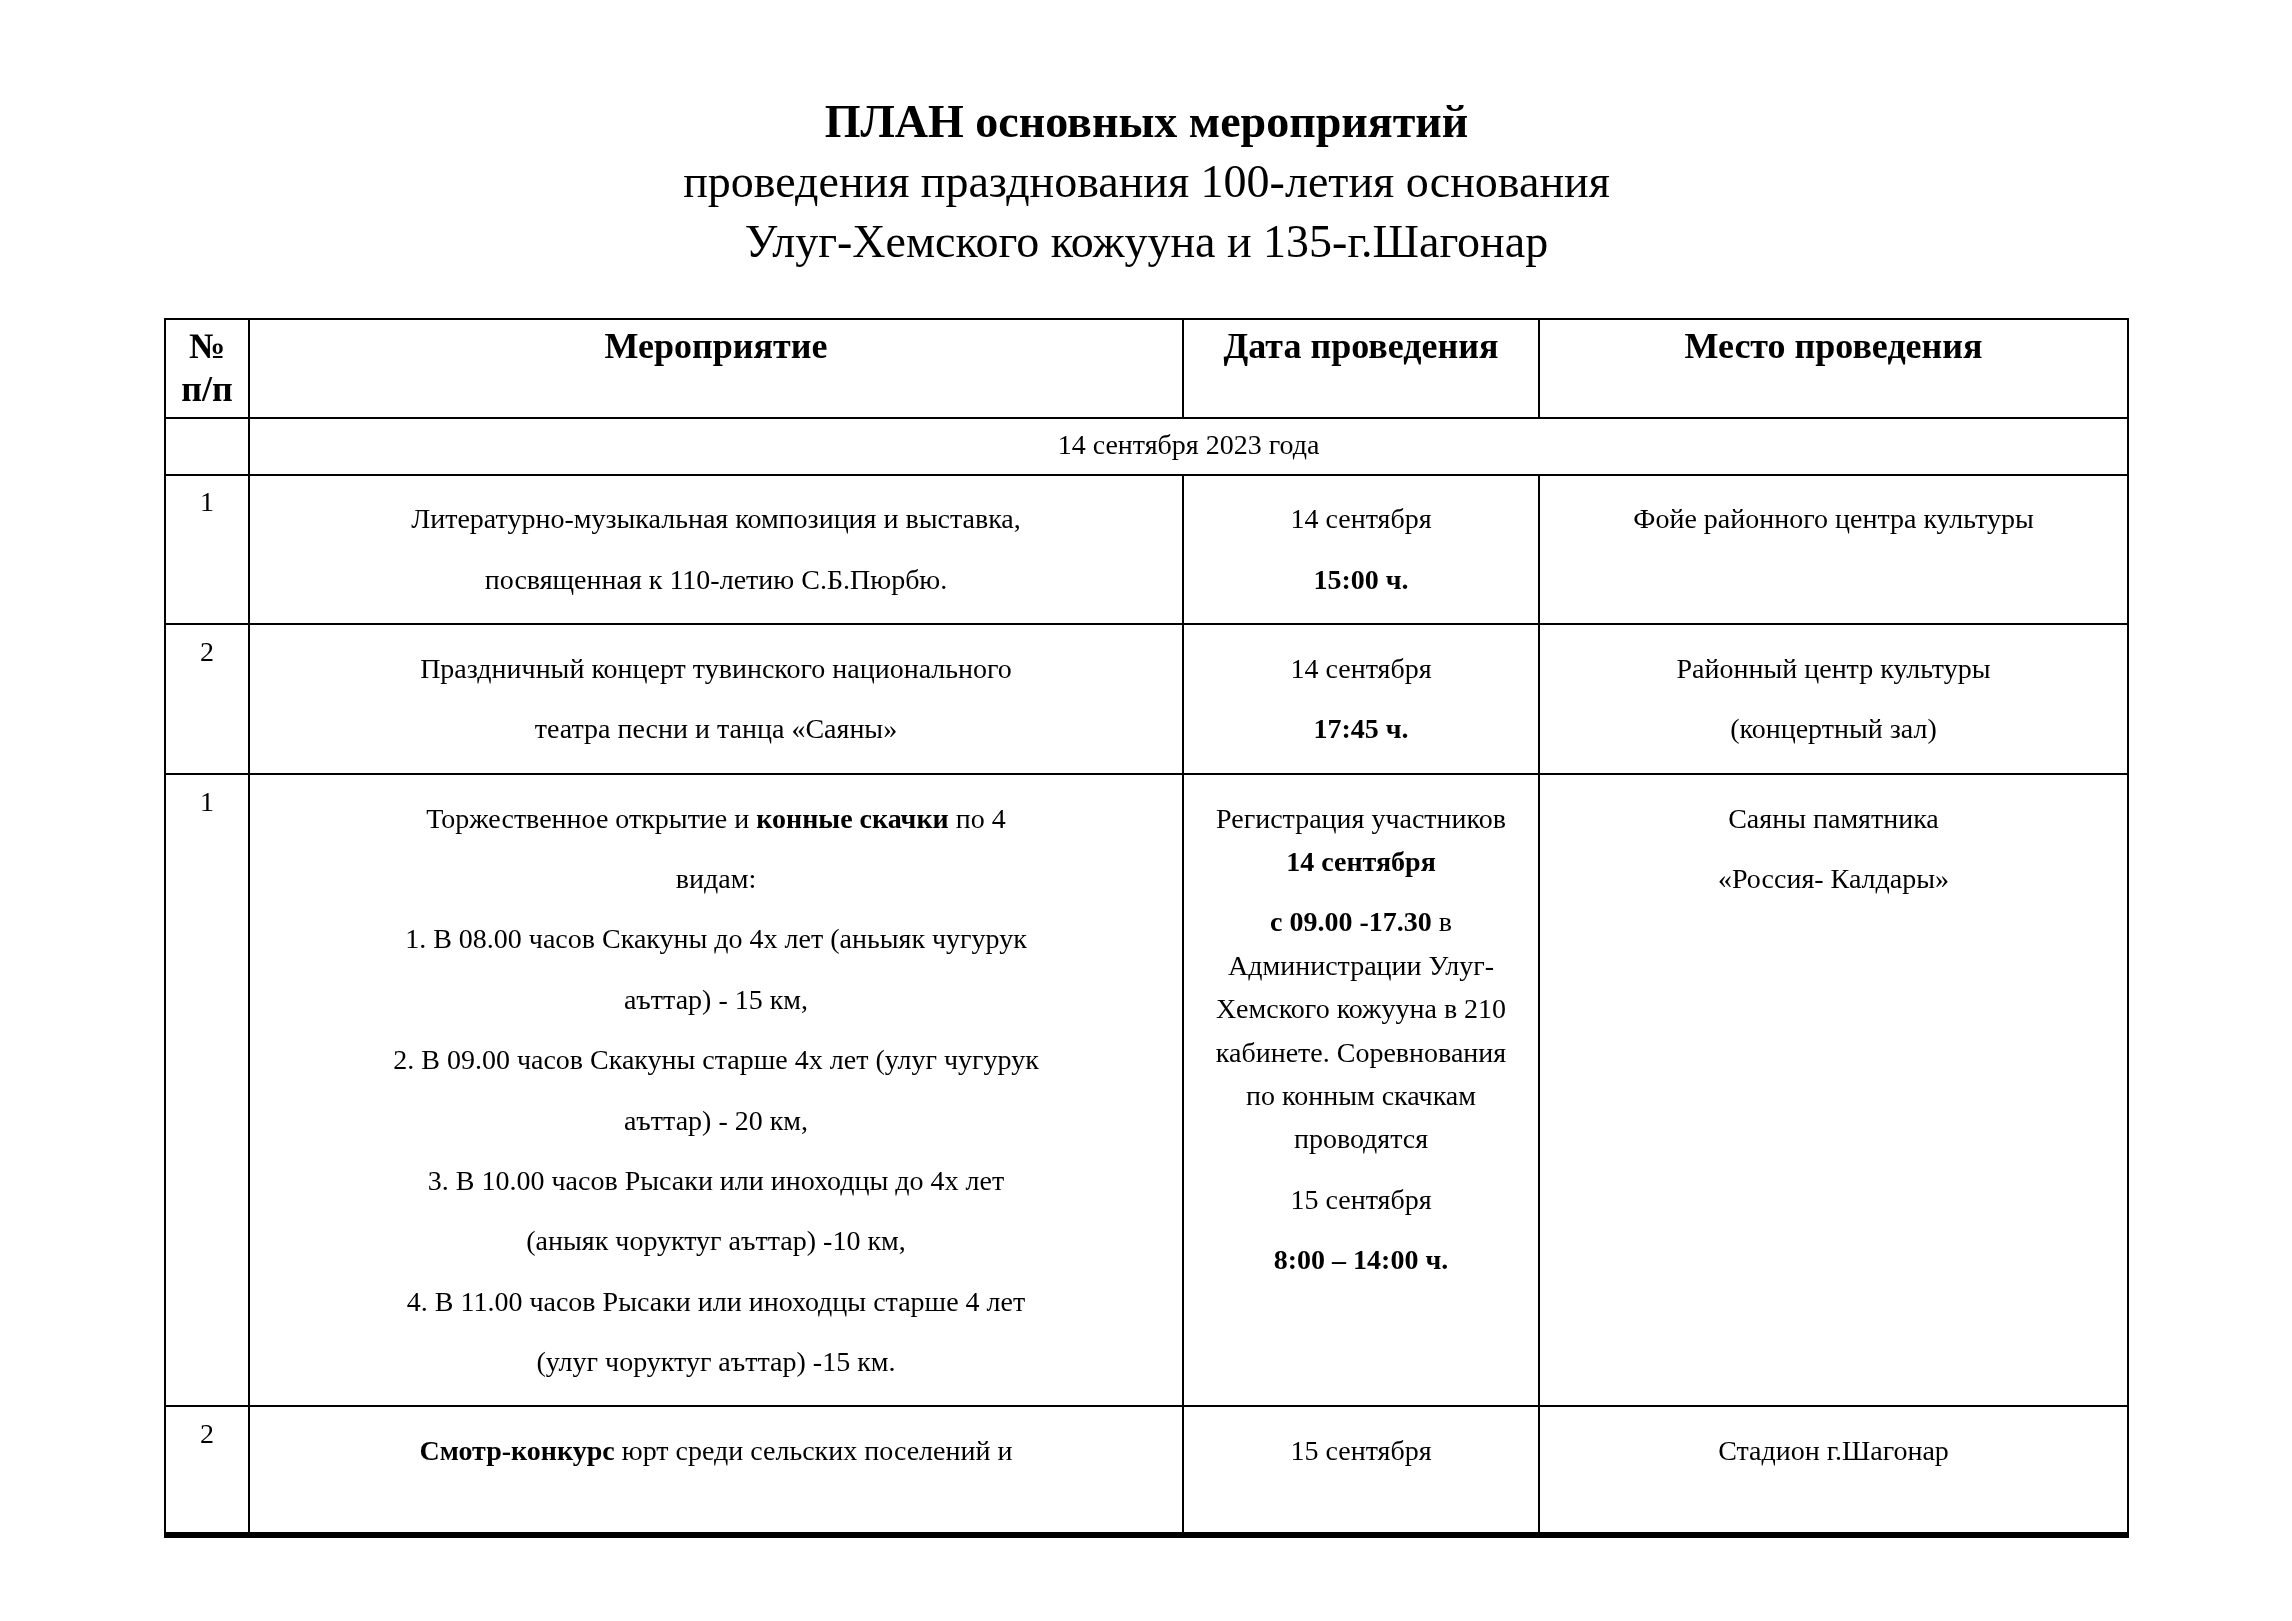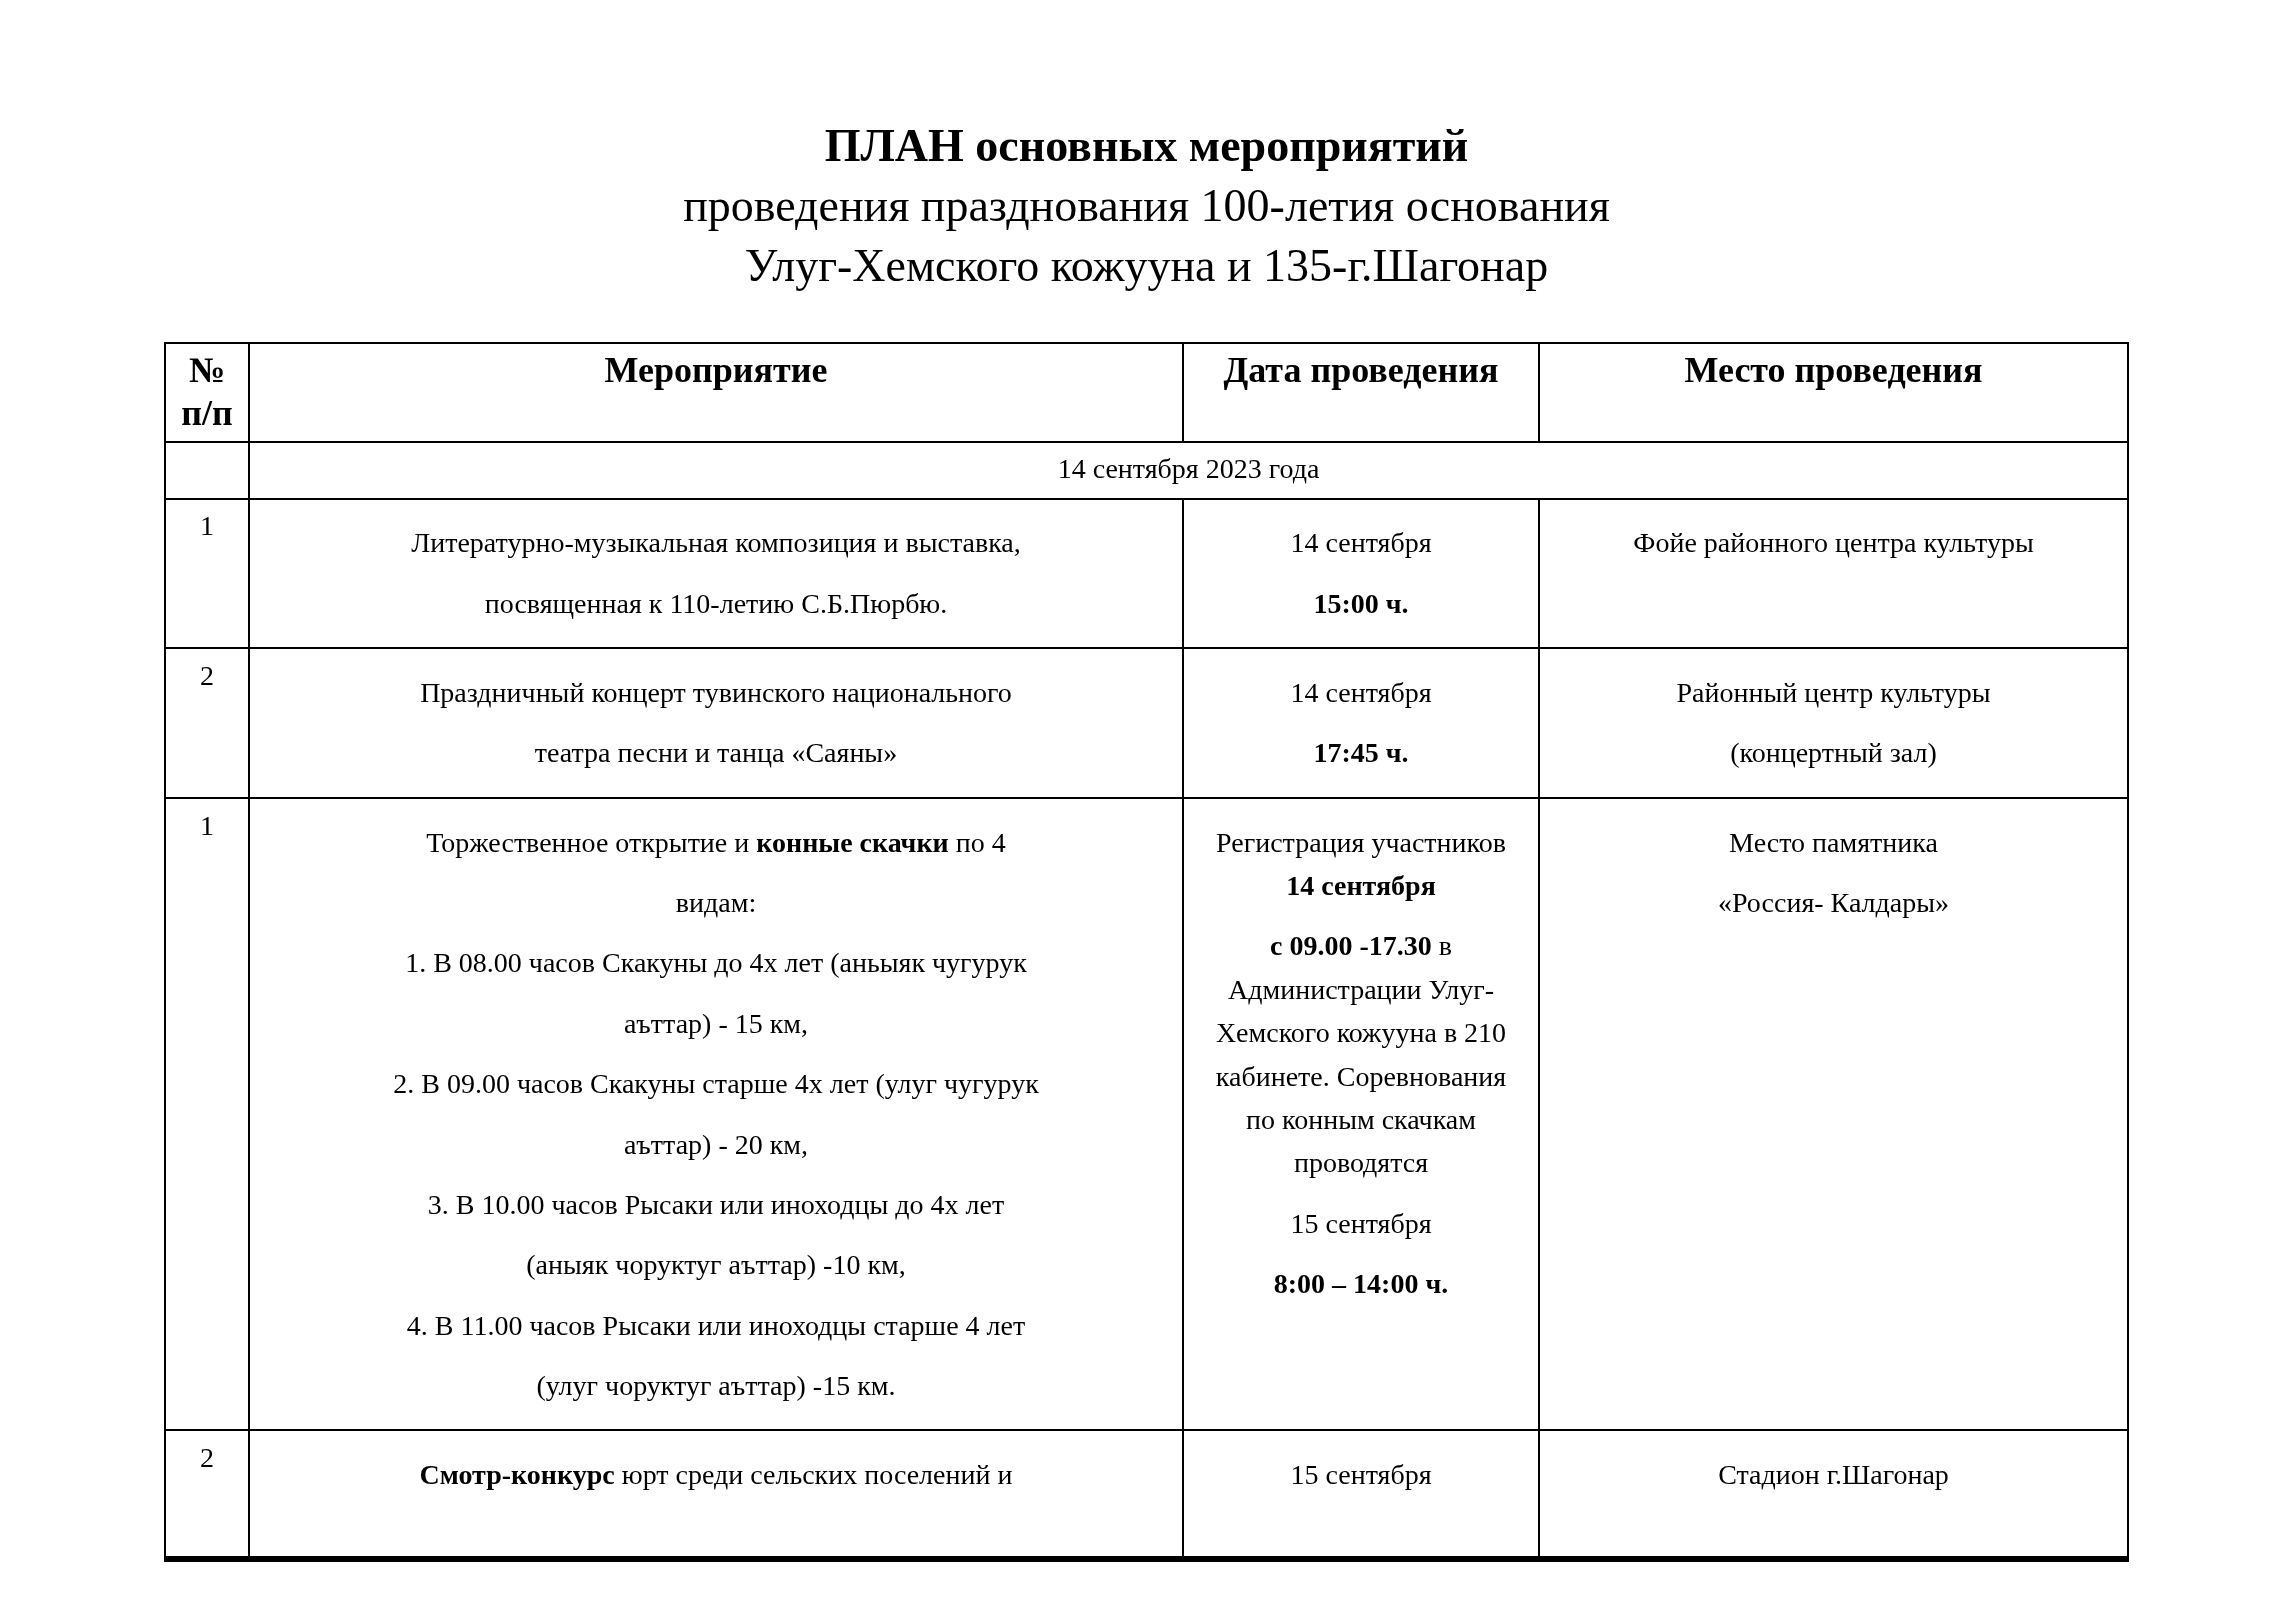--- a/index.html
+++ b/index.html
@@ -11,21 +11,21 @@
     width: 2293px;
     height: 1621px;
     overflow: hidden;
     font-family: "Liberation Serif", serif;
     color: #000000;
   }
   .page {
     width: 2293px;
     height: 1621px;
     box-sizing: border-box;
-    padding-top: 116px;
+    padding-top: 92px;
   }
   .doc-title {
     text-align: center;
     font-size: 46px;
     line-height: 1.3;
   }
   .doc-title .t1 { font-weight: bold; }
   table.events-table {
     border-collapse: collapse;
     table-layout: fixed;
@@ -143,21 +143,21 @@
             <div class="para"><span>4. В 11.00 часов Рысаки или иноходцы старше 4 лет</span></div>
             <div class="para"><span>(улуг чоруктуг аъттар) -15 км.</span></div>
           </td>
       <td class="date-cell date-cell-tight">
             <div class="para"><span>Регистрация участников </span><b>14 сентября</b></div>
             <div class="para"><b>с 09.00 -17.30</b><span> в Администрации Улуг-Хемского кожууна в 210 кабинете. Соревнования по конным скачкам проводятся</span></div>
             <div class="para"><span>15 сентября</span></div>
             <div class="para"><b>8:00 – 14:00 ч.</b></div>
           </td>
       <td class="place-cell">
-            <div class="para"><span>Место памятника</span></div>
+            <div class="para"><span>Саяны памятника</span></div>
             <div class="para"><span>«Россия- Калдары»</span></div>
           </td>
     </tr>
 
     <tr class="last-row" style="height:129px">
       <td class="num-cell">2</td>
       <td class="event-cell">
             <div class="para"><b>Смотр-конкурс</b><span> юрт среди сельских поселений и</span></div>
             <div class="para"></div>
           </td>

